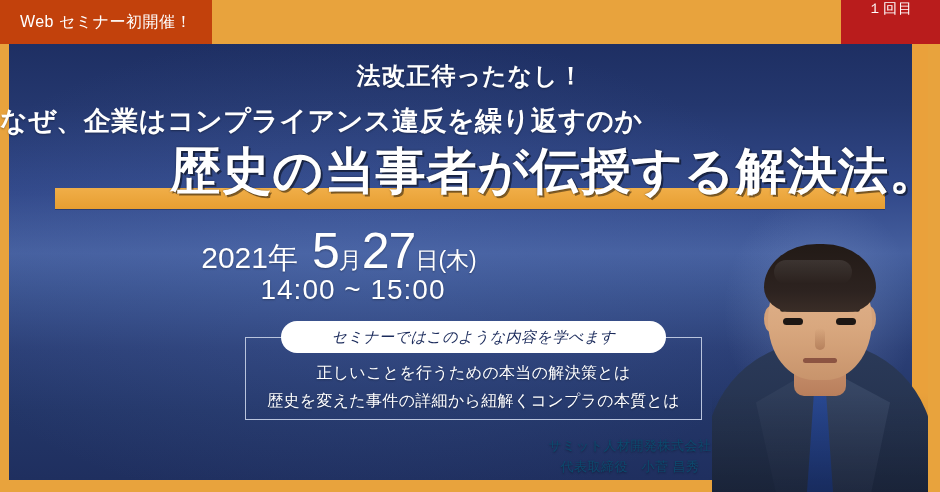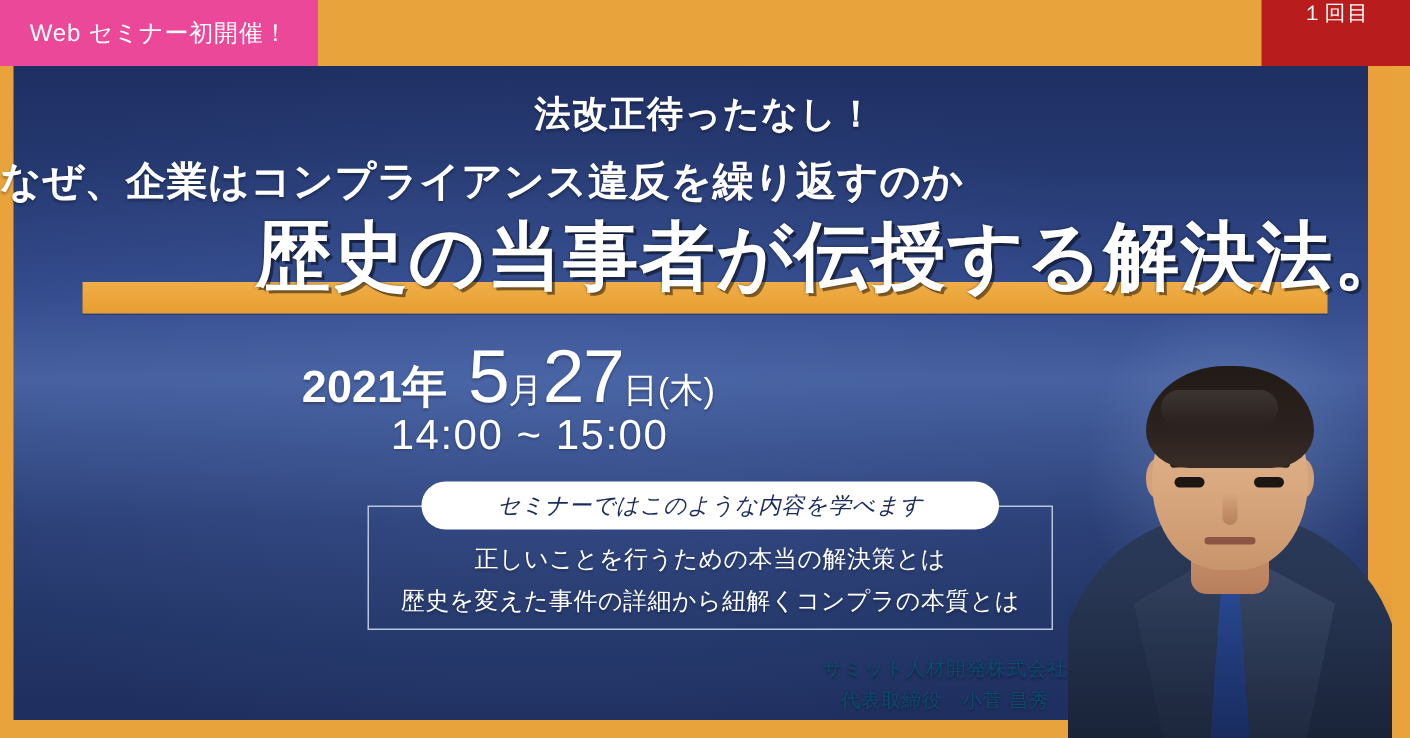--- a/index.html
+++ b/index.html
@@ -30,21 +30,21 @@
   
   .bg-vignette{
     position:absolute;left:9px;top:44px;right:12px;bottom:12px;
     background:radial-gradient(ellipse 70% 80% at 38% 52%, rgba(90,120,190,.22) 0%, rgba(20,32,70,0) 70%);
   }
 
   
   .badge-left{
     position:absolute;left:0;top:0;
     width:212px;height:44px;
-    background:#ec4899;
+    background:#c2410c;
     display:flex;align-items:center;justify-content:center;
     color:#ffffff;font-size:16px;letter-spacing:.5px;
     white-space:nowrap;
   }
   .badge-right{
     position:absolute;right:0;top:0;
     width:99px;height:44px;
     background:#b91c1c;
     display:flex;justify-content:center;
     color:#ffffff;font-size:14px;letter-spacing:1px;
@@ -87,21 +87,21 @@
     white-space:nowrap;
   }
 
   
   .dateline{
     position:absolute;left:0;right:262px;top:222px;
     text-align:center;color:#ffffff;
     white-space:nowrap;
     text-shadow:0 1px 2px rgba(0,0,0,.3);
   }
-  .dateline .sm{font-size:30px;font-weight:bold;vertical-align:baseline;}
+  .dateline .sm{font-size:30px;font-weight:normal;vertical-align:baseline;}
   .dateline .smm{font-size:23px;font-weight:normal;vertical-align:baseline;}
   .dateline .big{font-size:50px;font-weight:normal;letter-spacing:-1px;}
   .dateline .gap{display:inline-block;width:14px;}
 
   .timeline{
     position:absolute;left:0;right:262px;top:274px;
     text-align:center;color:#ffffff;
     font-size:28px;letter-spacing:1px;
     text-shadow:0 1px 2px rgba(0,0,0,.3);
     white-space:nowrap;

